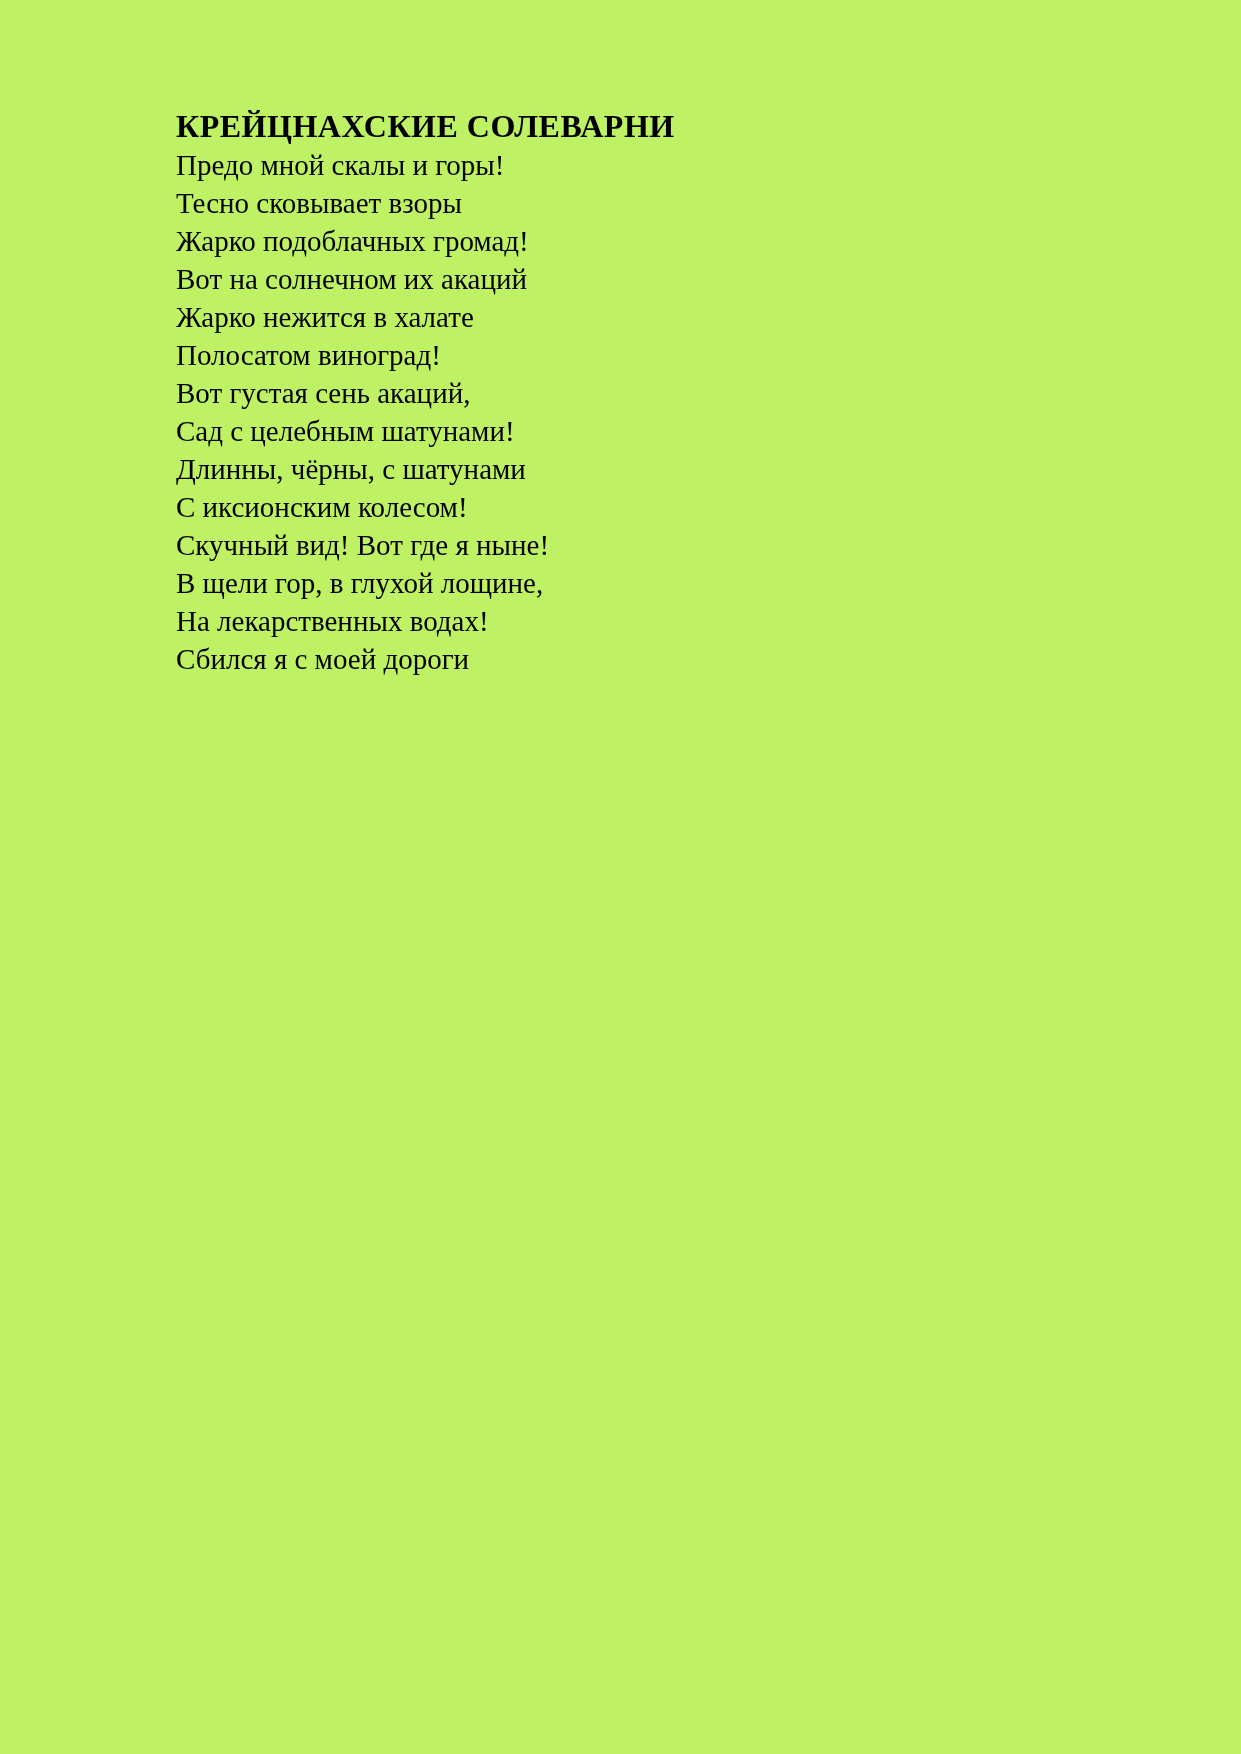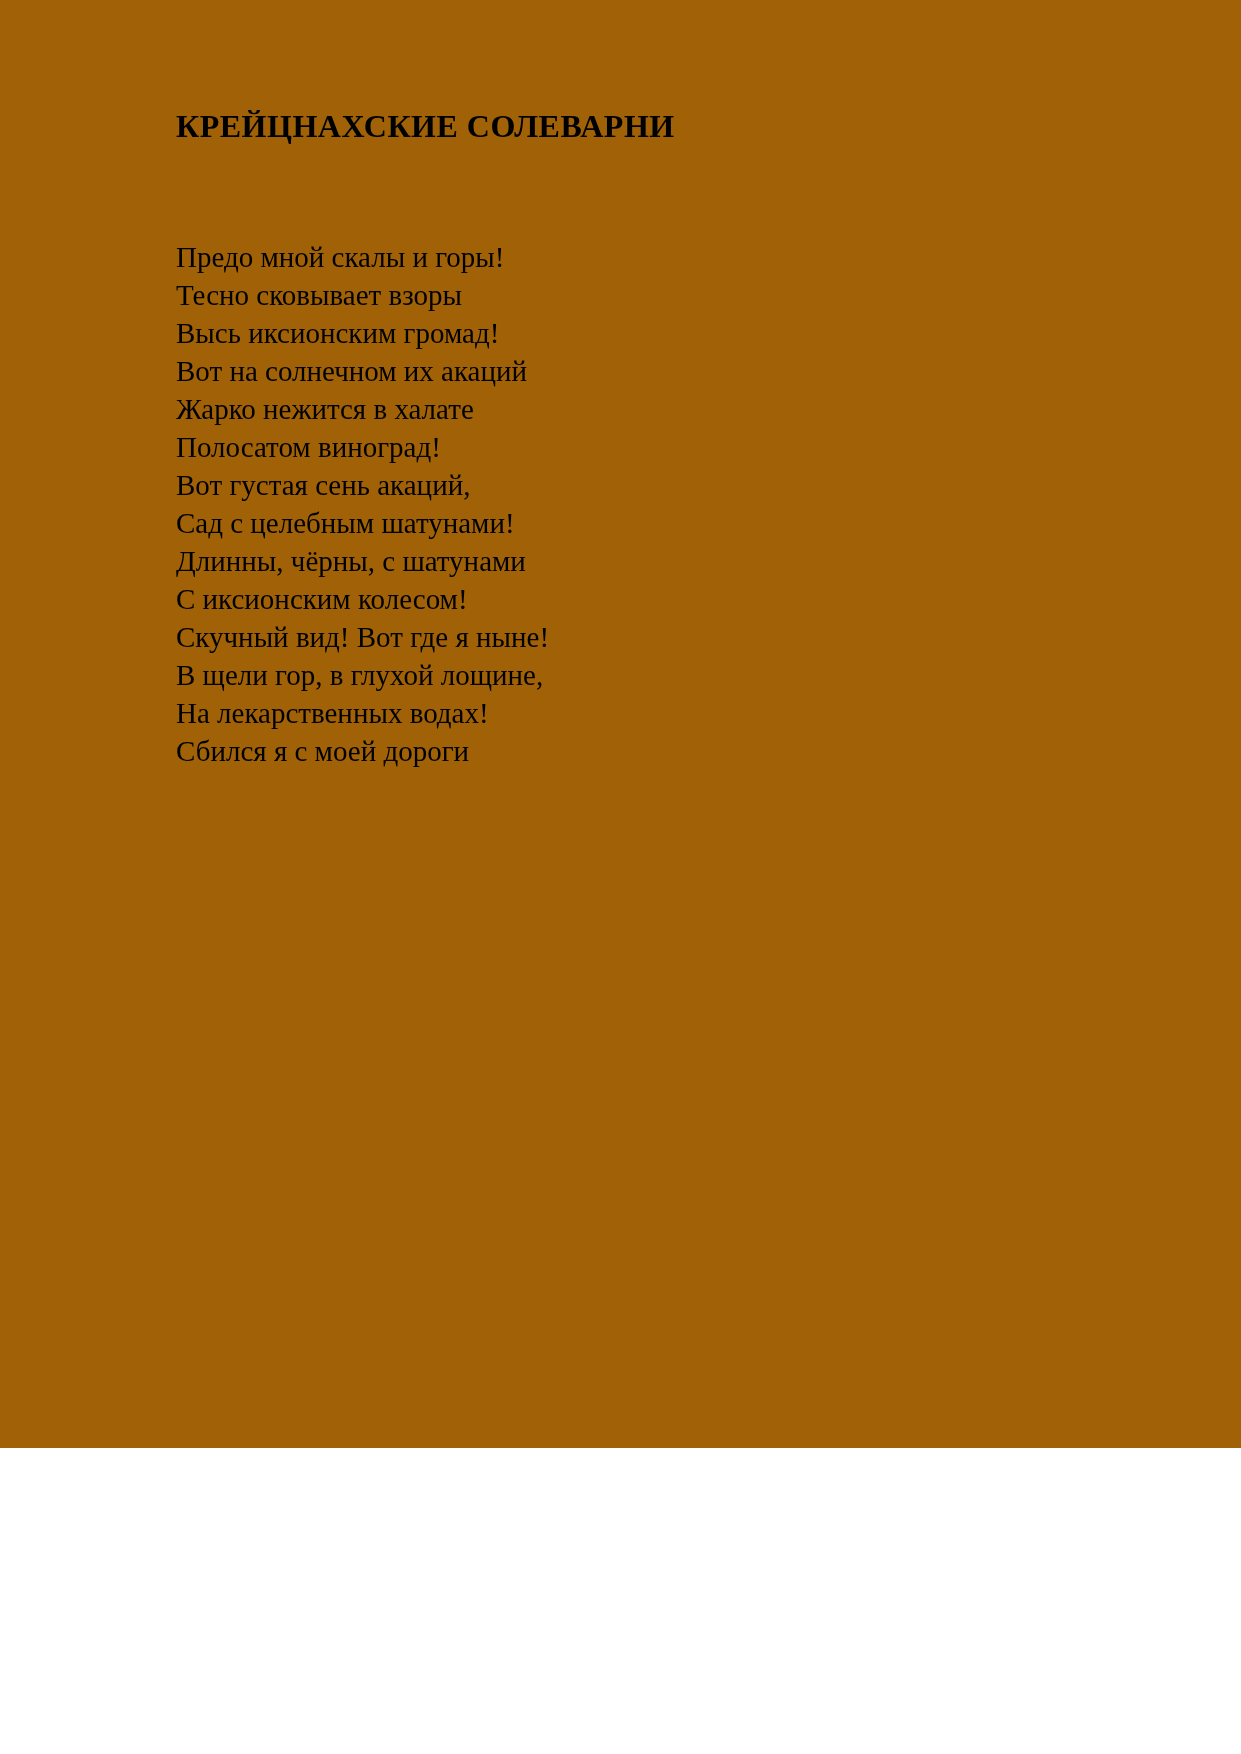--- a/index.html
+++ b/index.html
@@ -4,22 +4,22 @@
 <title>Document</title>
 <style>
   html, body {
     margin: 0;
     padding: 0;
     background: #ffffff;
   }
   .page {
     position: relative;
     width: 1241px;
-    height: 1448px;
-    background: #a16207;
+    height: 1754px;
+    background: #bef264;
     color: #000000;
     font-family: "Liberation Serif", "DejaVu Serif", serif;
     overflow: hidden;
     text-decoration: underline;
   }
   .doc {
     position: absolute;
     left: 176px;
     top: 106px;
     width: 890px;
@@ -27,42 +27,41 @@
   .doc-title {
     margin: 0;
     font-family: "Liberation Serif", "DejaVu Serif", serif;
     font-weight: 700;
     font-size: 32px;
     line-height: 40px;
     color: #000000;
     letter-spacing: 0.5px;
   }
   .poem {
-    margin-top: 92px;
   }
   .poem-line {
     margin: 0;
     font-family: "Liberation Serif", "DejaVu Serif", serif;
     font-weight: 400;
     font-size: 29px;
     line-height: 38px;
     color: #000000;
     white-space: pre;
   }
 </style>
 </head>
 <body>
 
 <div class="page">
   <div class="doc">
     <h1 class="doc-title">КРЕЙЦНАХСКИЕ СОЛЕВАРНИ</h1>
     <div class="poem">
       <p class="poem-line">Предо мной скалы и горы!</p>
       <p class="poem-line">Тесно сковывает взоры</p>
-      <p class="poem-line">Высь иксионским громад!</p>
+      <p class="poem-line">Жарко подоблачных громад!</p>
       <p class="poem-line">Вот на солнечном их акаций</p>
       <p class="poem-line">Жарко нежится в халате</p>
       <p class="poem-line">Полосатом виноград!</p>
       <p class="poem-line">Вот густая сень акаций,</p>
       <p class="poem-line">Сад с целебным шатунами!</p>
       <p class="poem-line">Длинны, чёрны, с шатунами</p>
       <p class="poem-line">С иксионским колесом!</p>
       <p class="poem-line">Скучный вид! Вот где я ныне!</p>
       <p class="poem-line">В щели гор, в глухой лощине,</p>
       <p class="poem-line">На лекарственных водах!</p>

